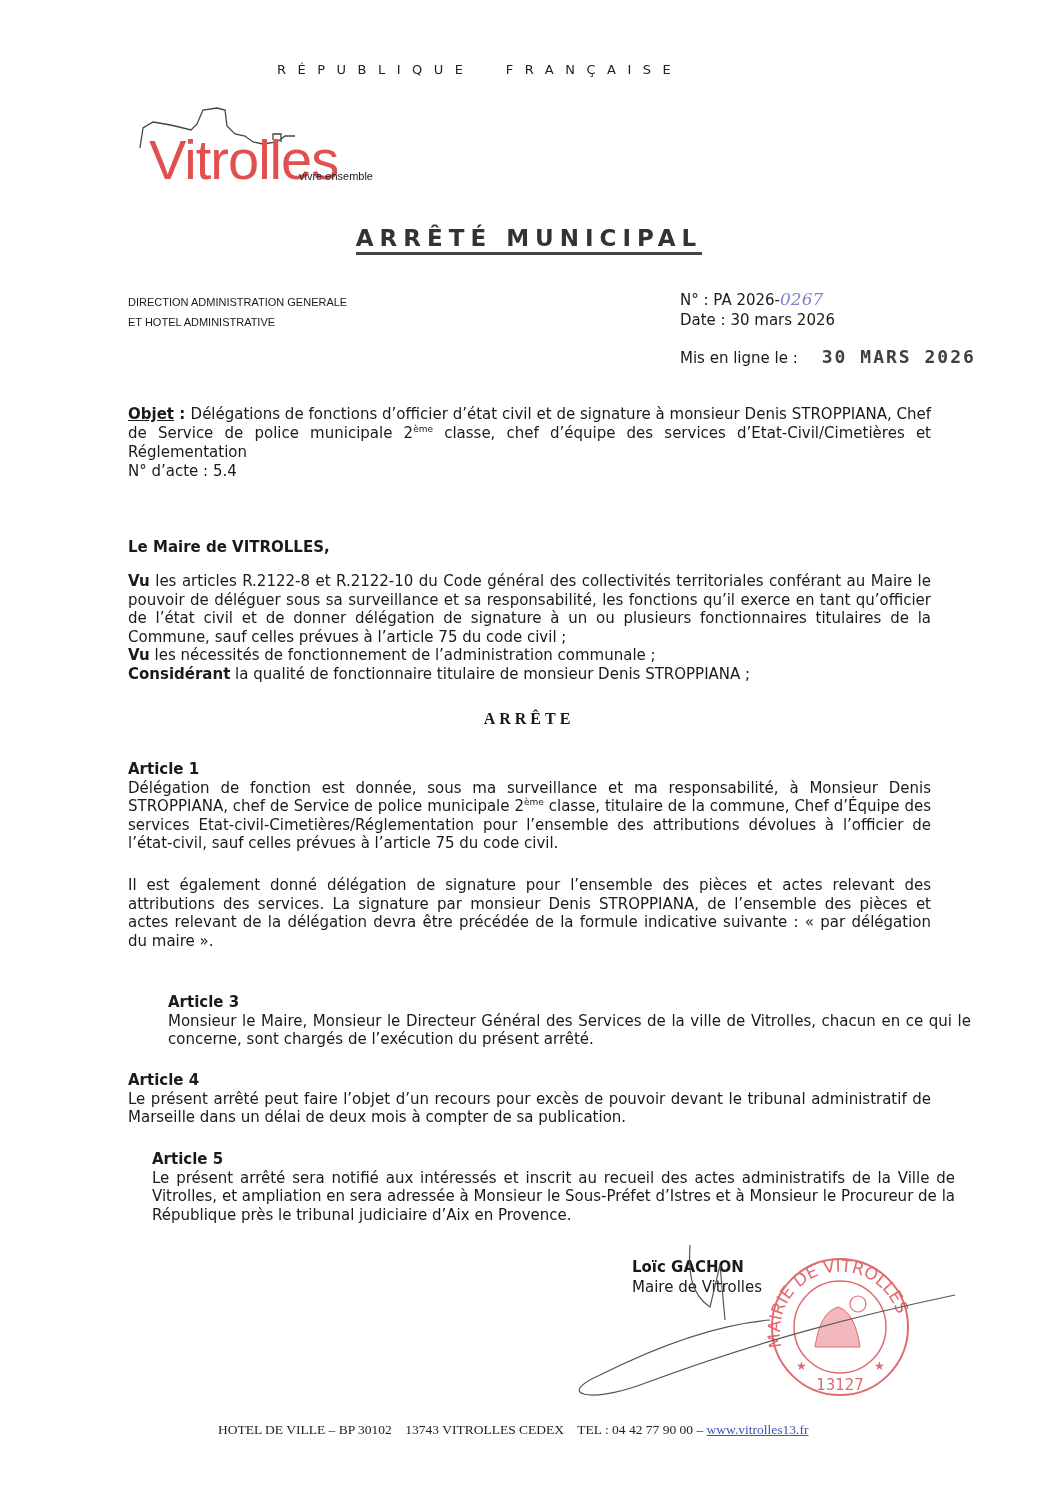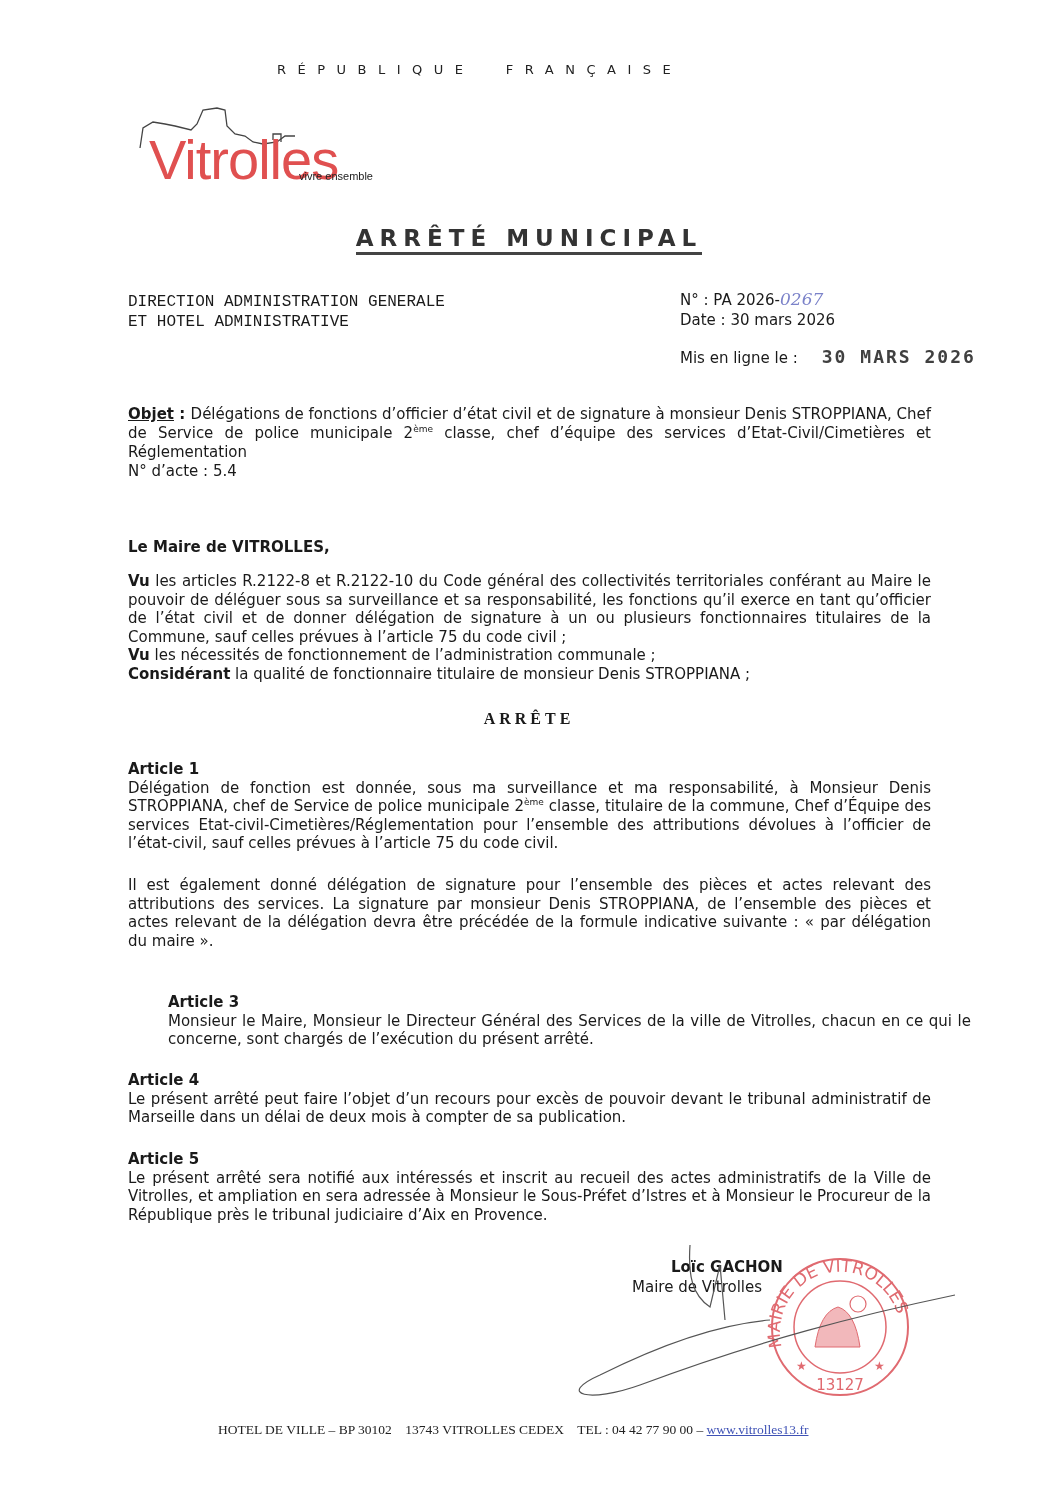--- a/index.html
+++ b/index.html
@@ -6,37 +6,37 @@
   body { width: 1058px; height: 1496px; position: relative; overflow: hidden;
          font-family: "DejaVu Sans", sans-serif; color: #1a1a1a; }
   .abs { position: absolute; }
   .republique { left: 277px; top: 62px; font-size: 13px; letter-spacing: 11.5px; font-family: "DejaVu Sans", sans-serif; color: #222; white-space: pre; }
   .logo { left: 135px; top: 98px; width: 260px; height: 95px; }
   .logo-word { position: absolute; left: 14px; top: 18px; font-family: "Liberation Sans", sans-serif; font-size: 56px; color: #e05050; letter-spacing: -1px; line-height: 1; margin-top: 16px; }
   .logo-tag { position: absolute; left: 116px; top: 72px; font-family: "Liberation Sans", sans-serif; font-size: 11px; color: #222; margin-left: 48px; }
   .logo-skyline { position: absolute; left: 0; top: 0; }
   .title { left: 0; width: 1058px; top: 225px; text-align: center; font-size: 23px; font-weight: bold; letter-spacing: 6px; color: #333; }
   .title span { border-bottom: 3px solid #444; padding-bottom: 1px; }
-  .direction { left: 128px; top: 292px; font-size: 16px; line-height: 20px; font-family: Liberation Mono, monospace; }
+  .direction { left: 128px; top: 292px; font-size: 11px; line-height: 20px; font-family: Liberation Sans, sans-serif; }
   .ref { left: 680px; top: 289px; font-size: 15px; line-height: 20px; }
   .ref .hand { color: #7b82c9; font-family: "DejaVu Serif", serif; font-style: italic; font-size: 17px; }
   .online { left: 680px; top: 346px; font-size: 15px; }
   .online .stamp { color: #404040; font-weight: bold; font-size: 18px; letter-spacing: 2px; margin-left: 24px; font-family: "DejaVu Sans Mono", monospace; }
   .objet { left: 128px; top: 405px; width: 803px; font-size: 15px; line-height: 19px; text-align: justify; }
   .objet .lbl { font-weight: bold; text-decoration: underline; }
   .objet .colon { font-weight: bold; }
   .block { left: 128px; width: 803px; font-size: 15px; line-height: 18.5px; text-align: justify; }
   .maire { top: 538px; font-weight: bold; }
   .vu { top: 572px; }
   .b { font-weight: bold; }
   .arrete { left: 0; width: 1058px; top: 710px; text-align: center; font-weight: bold; font-size: 16px; letter-spacing: 4px; font-family: Liberation Serif, serif; }
   .art-title { font-weight: bold; }
-  .a1 { top: 760px; } .a2 { top: 876px; } .a3 { top: 993px; margin-left: 40px; } .a4 { top: 1071px; } .a5 { top: 1150px; }
+  .a1 { top: 760px; } .a2 { top: 876px; } .a3 { top: 993px; margin-left: 40px; } .a4 { top: 1071px; } .a5 { top: 1150px; margin-left: 24px; }
   .sign { left: 632px; top: 1257px; font-size: 15px; line-height: 20px; }
-  .sign .name { font-weight: bold; margin-left: 39px; }
+  .sign .name { font-weight: bold; }
   .footer { left: 218px; top: 1422px; font-family: "Liberation Serif", serif; font-size: 13.5px; color: #222; white-space: pre; }
   .footer a { color: #3f52b5; text-decoration: underline; }
   sup { font-size: 9px; line-height: 0; }
   .seal { left: 760px; top: 1252px; }
   .signature { left: 560px; top: 1235px; }
 </style>
 </head>
 <body>
 
 <div class="abs republique">RÉPUBLIQUE  FRANÇAISE</div>

